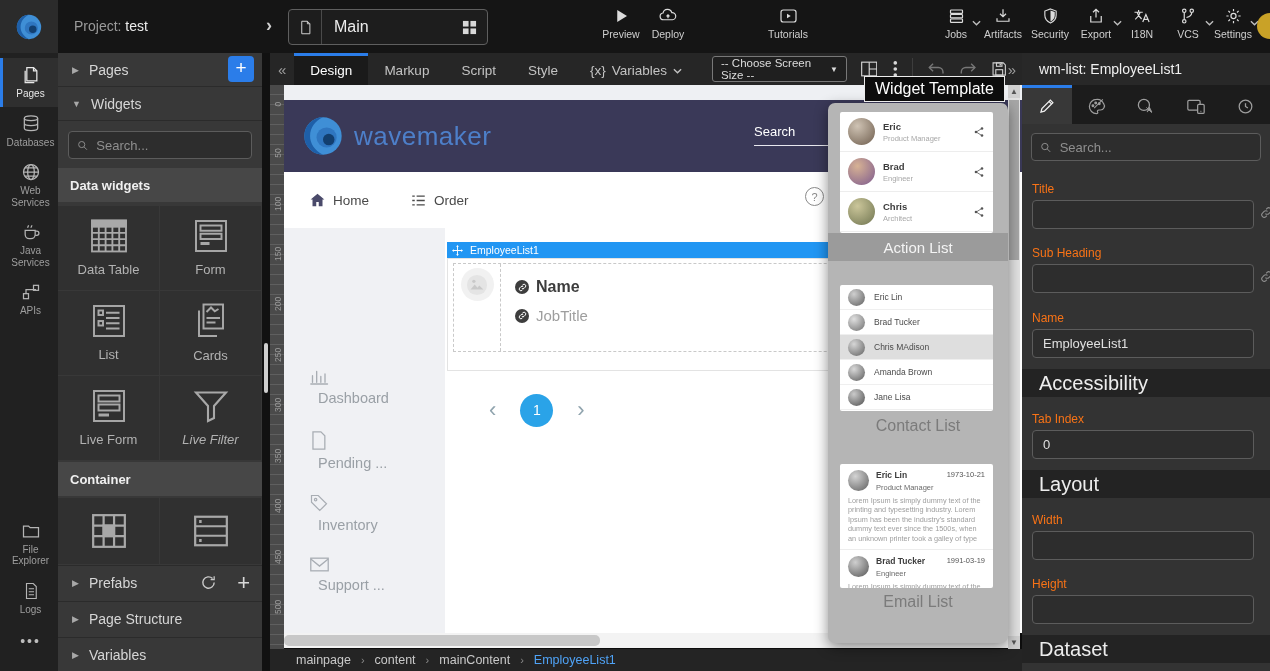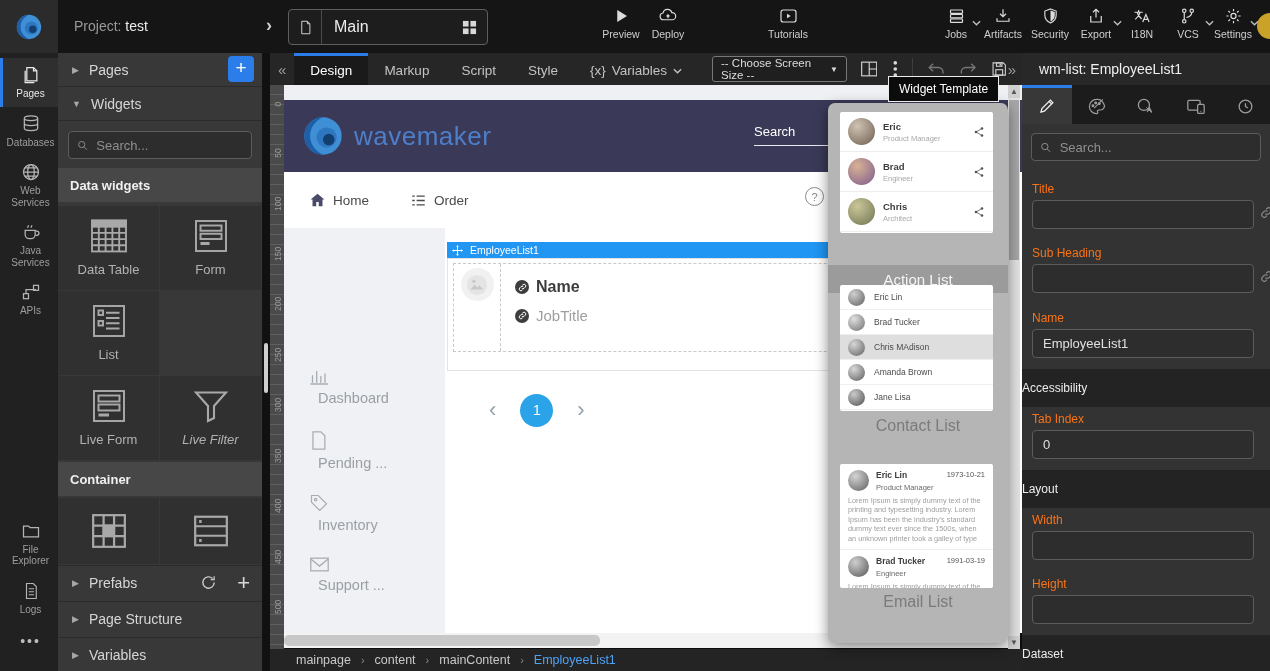--- a/index.html
+++ b/index.html
@@ -81,21 +81,21 @@
   .pgnum{width:33px;height:33px;border-radius:50%;background:#2aa3e8;color:#fff;font-size:14px;display:flex;align-items:center;justify-content:center;cursor:pointer;}
   .cv-vscroll{left:1008px;top:85px;width:12px;height:564px;background:#e2e2e2;}
   .cv-vscroll .ar{position:absolute;left:0;width:12px;height:13px;color:#555;font-size:8px;text-align:center;line-height:13px;background:#d0d0d0;}
   .cv-vscroll .thumb{position:absolute;left:1px;top:15px;width:10px;height:160px;background:#a6a6a6;}
   .cv-hscroll{left:284px;top:633px;width:724px;height:15px;background:#f3f3f3;}
   .cv-hscroll .thumb{position:absolute;left:0;top:2px;width:316px;height:11px;background:#c8c8c8;border-radius:5px;}
   .crumbs{left:270px;top:649px;width:752px;height:22px;background:#242424;display:flex;align-items:center;gap:10px;padding-left:26px;font-size:12.5px;color:#c9c9c9;box-sizing:border-box;}
   .crumbs .sep{color:#8a8a8a;font-size:11px;}
   .crumbs .active{color:#4fa3f7;}
   
-  .tooltip{left:888px;top:76px;height:24px;background:#0c0c0c;border:1px solid #ececec;color:#fff;font-size:12px;display:flex;align-items:center;padding:0 10px;z-index:30;}
+  .tooltip{left:864px;top:76px;height:24px;background:#0c0c0c;border:1px solid #ececec;color:#fff;font-size:16px;display:flex;align-items:center;padding:0 10px;z-index:30;}
   .popup{left:828px;top:103px;width:180px;height:540px;background:#b5b5b5;border-radius:7px;box-shadow:0 4px 14px rgba(0,0,0,.45);z-index:25;}
   .tcard{position:absolute;left:12px;width:153px;background:#fff;border-radius:2px;overflow:hidden;cursor:pointer;}
   .al-row{height:40px;display:flex;align-items:center;gap:8px;padding:0 8px;border-bottom:1px solid #ededed;box-sizing:border-box;}
   .al-row .nm{font-size:9.5px;font-weight:bold;color:#3d3d3d;}
   .al-row .rl{font-size:7.5px;color:#a8a8a8;margin-top:2px;}
   .av{border-radius:50%;flex:none;}
   .band{position:absolute;left:0;width:180px;height:28px;background:#9b9b9b;color:#f4f4f4;font-size:15px;display:flex;align-items:center;justify-content:center;}
   .cl-row{height:25px;display:flex;align-items:center;gap:9px;padding:0 8px;border-bottom:1px solid #efefef;box-sizing:border-box;}
   .cl-row .nm{font-size:8.5px;color:#4a4a4a;}
   .plabel{position:absolute;left:0;width:180px;text-align:center;font-size:16px;color:#7b7b7b;}
@@ -110,21 +110,21 @@
   .rp-title{position:absolute;left:0;top:0;width:248px;height:32px;background:#282828;display:flex;align-items:center;padding-left:17px;font-size:14px;color:#f0f0f0;box-sizing:border-box;}
   .rp-tabs{position:absolute;left:0;top:32px;width:248px;height:39px;display:flex;background:#1c1c1c;}
   .rp-tab{width:49.6px;display:flex;align-items:center;justify-content:center;border-top:3px solid transparent;box-sizing:border-box;cursor:pointer;color:#9e9e9e;}
   .rp-tab.active{background:#383838;border-top:3px solid #2b7de9;color:#f0f0f0;}
   .rp-search{position:absolute;left:9px;top:80px;width:230px;height:28px;background:#2d2d2d;border:1px solid #5c5c5c;border-radius:4px;display:flex;align-items:center;padding:0 8px;gap:6px;box-sizing:border-box;}
   .rp-search input{background:transparent;border:none;outline:none;color:#bbb;font-size:13px;width:100%;font-family:inherit;}
   .rp-search input::placeholder{color:#8f8f8f;}
   .flabel{position:absolute;left:10px;font-size:12px;color:#f97316;}
   .finput{position:absolute;left:10px;width:222px;height:29px;background:#2d2d2d;border:1px solid #5c5c5c;border-radius:4px;color:#e0e0e0;font-size:13px;padding:0 10px;box-sizing:border-box;font-family:inherit;outline:none;}
   .bind{position:absolute;left:238px;color:#8f8f8f;cursor:pointer;}
-  .rp-sect{position:absolute;left:0;width:248px;height:38px;background:#232323;display:flex;align-items:center;font-size:12px;color:#ededed;box-sizing:border-box;}
+  .rp-sect{position:absolute;left:0;width:248px;height:28px;background:#232323;display:flex;align-items:center;padding-left:17px;font-size:20px;color:#ededed;box-sizing:border-box;}
 </style>
 </head>
 <body>
 
 <header class="abs topbar">
   <div class="abs logo-box">
     <svg width="30" height="30" viewBox="0 0 32 32">
         <circle cx="16" cy="16" r="13" fill="#3f8fd6"></circle>
         <path d="M16 3a13 13 0 000 26C10 26 7 21 7 16 7 10 11 5 16 3z" fill="#1e5fa8"></path>
         <circle cx="18.5" cy="17" r="7" fill="#2f76c0"></circle>
@@ -334,20 +334,28 @@
   </div>
   <div class="tile" style="left:0;top:238px;">
     <svg width="36" height="34" viewBox="0 0 24 22" fill="none" stroke="#a8a8a8" stroke-width="1.3">
         <rect x="2" y="1" width="20" height="20"></rect>
         <rect x="5" y="4" width="3" height="3"></rect>
         <path d="M10 5.5h9M10 9h9"></path>
         <rect x="5" y="11" width="3" height="3"></rect>
         <path d="M10 12.5h9M10 16h9"></path>
       </svg>
     <span class="cap">List</span>
+  </div>
+  <div class="tile" style="left:102px;top:238px;">
+    <svg width="34" height="36" viewBox="0 0 22 24" fill="none" stroke="#a8a8a8" stroke-width="1.3">
+        <rect x="6" y="1" width="13" height="16"></rect>
+        <path d="M8 6l3-3 2.5 2.5L16 4M8 10h9M8 13h6"></path>
+        <path d="M3 5v17h12"></path>
+      </svg>
+    <span class="cap">Cards</span>
   </div>
   <div class="tile" style="left:0;top:323px;">
     <svg width="36" height="34" viewBox="0 0 24 22" fill="none" stroke="#a8a8a8" stroke-width="1.3">
         <rect x="2" y="1" width="20" height="20"></rect>
         <rect x="5" y="4" width="14" height="4"></rect>
         <rect x="5" y="10" width="14" height="4"></rect>
         <path d="M5 17h7" stroke-width="2"></path>
       </svg>
     <span class="cap">Live Form</span>
   </div>
@@ -639,21 +647,21 @@
           <circle cx="6" cy="12" r="2.6"></circle>
           <circle cx="18" cy="19" r="2.6"></circle>
           <path d="M8 11l8-5M8 13l8 5" stroke="#555" stroke-width="1.6"></path>
         </svg>
     </div>
     <div class="al-row">
       
       
     </div>
   </div>
-  <div class="band" style="top:130px;margin-top:32px;">
+  <div class="band" style="top:130px;">
       <span>Action List</span>
     </div>
 
   <div class="tcard" style="top:182px;height:126px;">
     <div class="cl-row">
       <span class="av" style="width:17px;height:17px;background:radial-gradient(circle at 35% 30%,#cfcfcf,#5e5e5e);"></span>
       <span class="nm">Eric Lin</span>
     </div>
     <div class="cl-row">
       <span class="av" style="width:17px;height:17px;background:radial-gradient(circle at 35% 30%,#e0e0e0,#6e6e6e);"></span>

